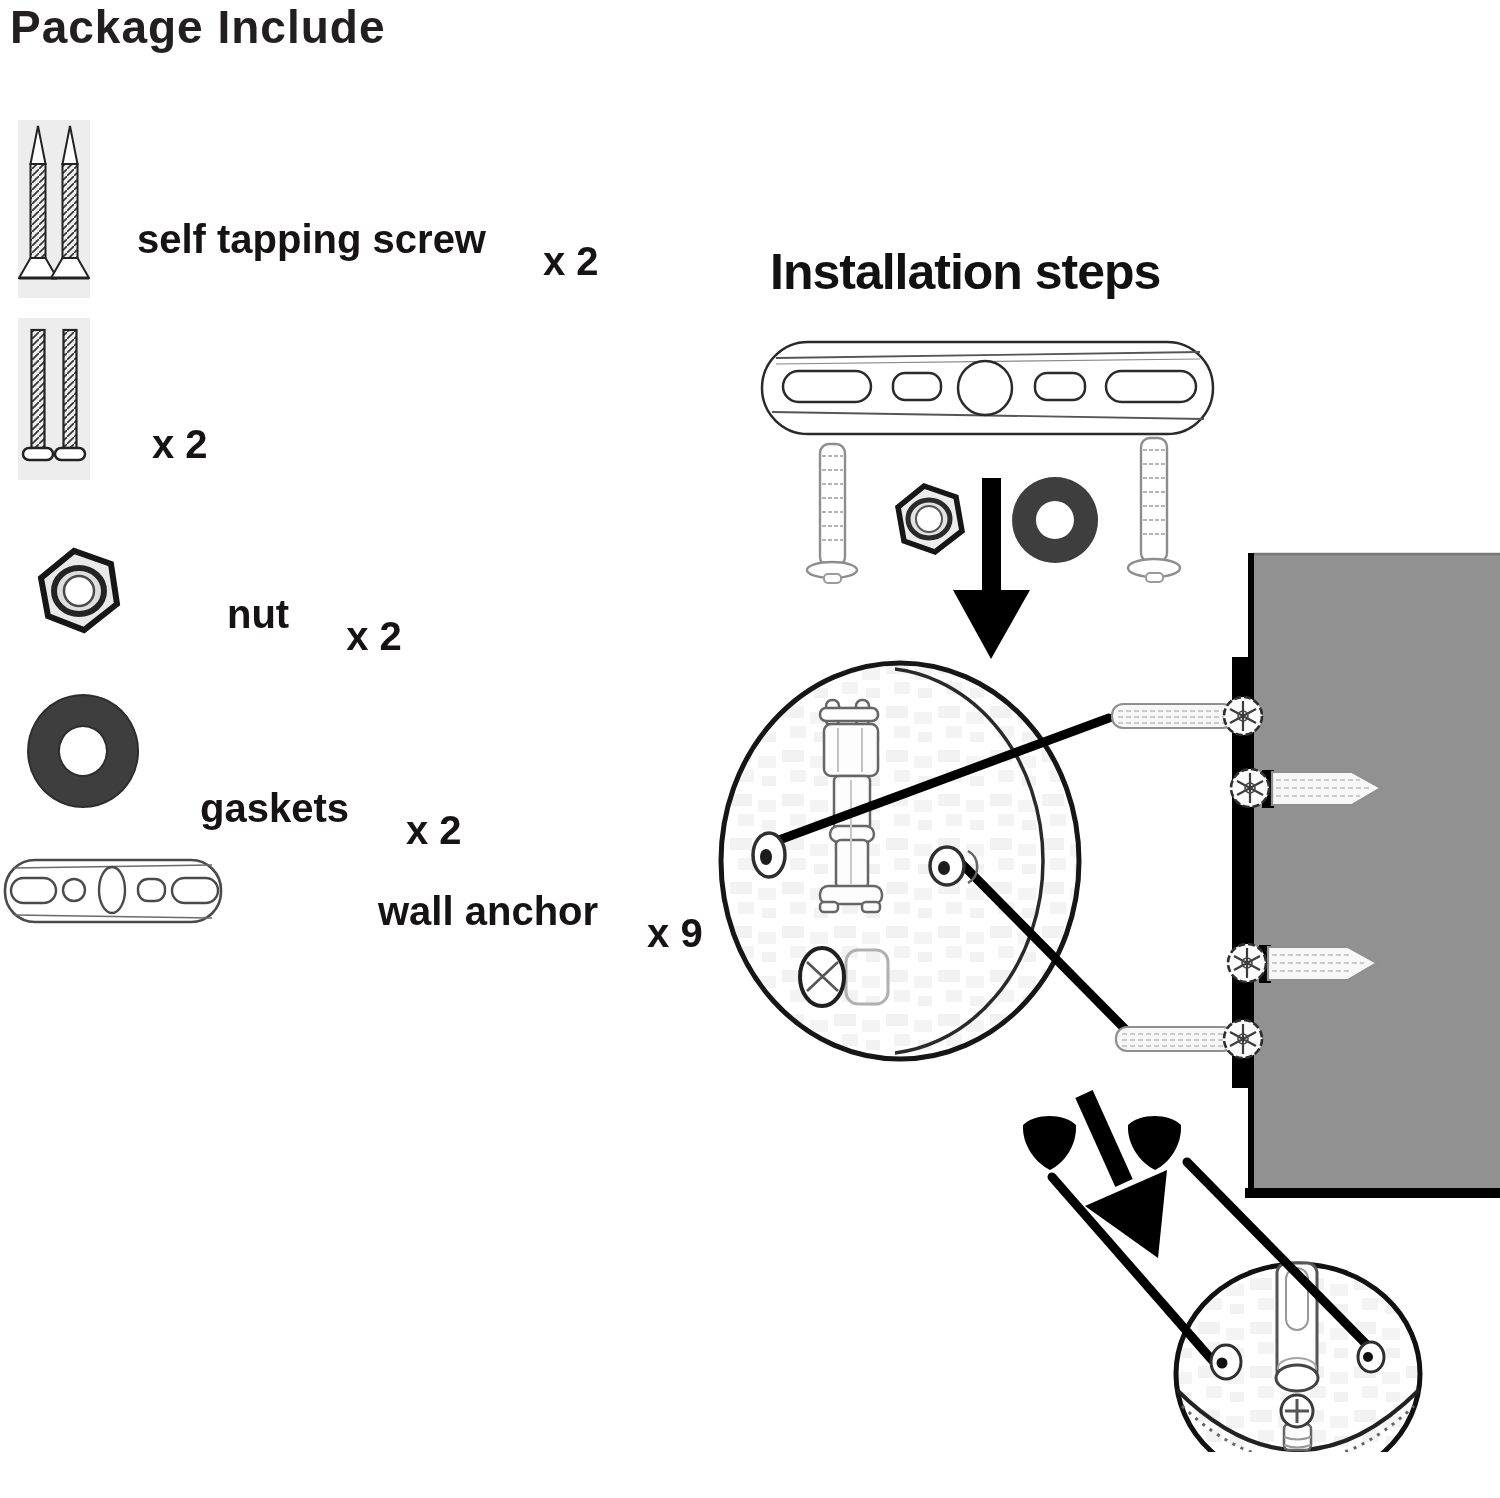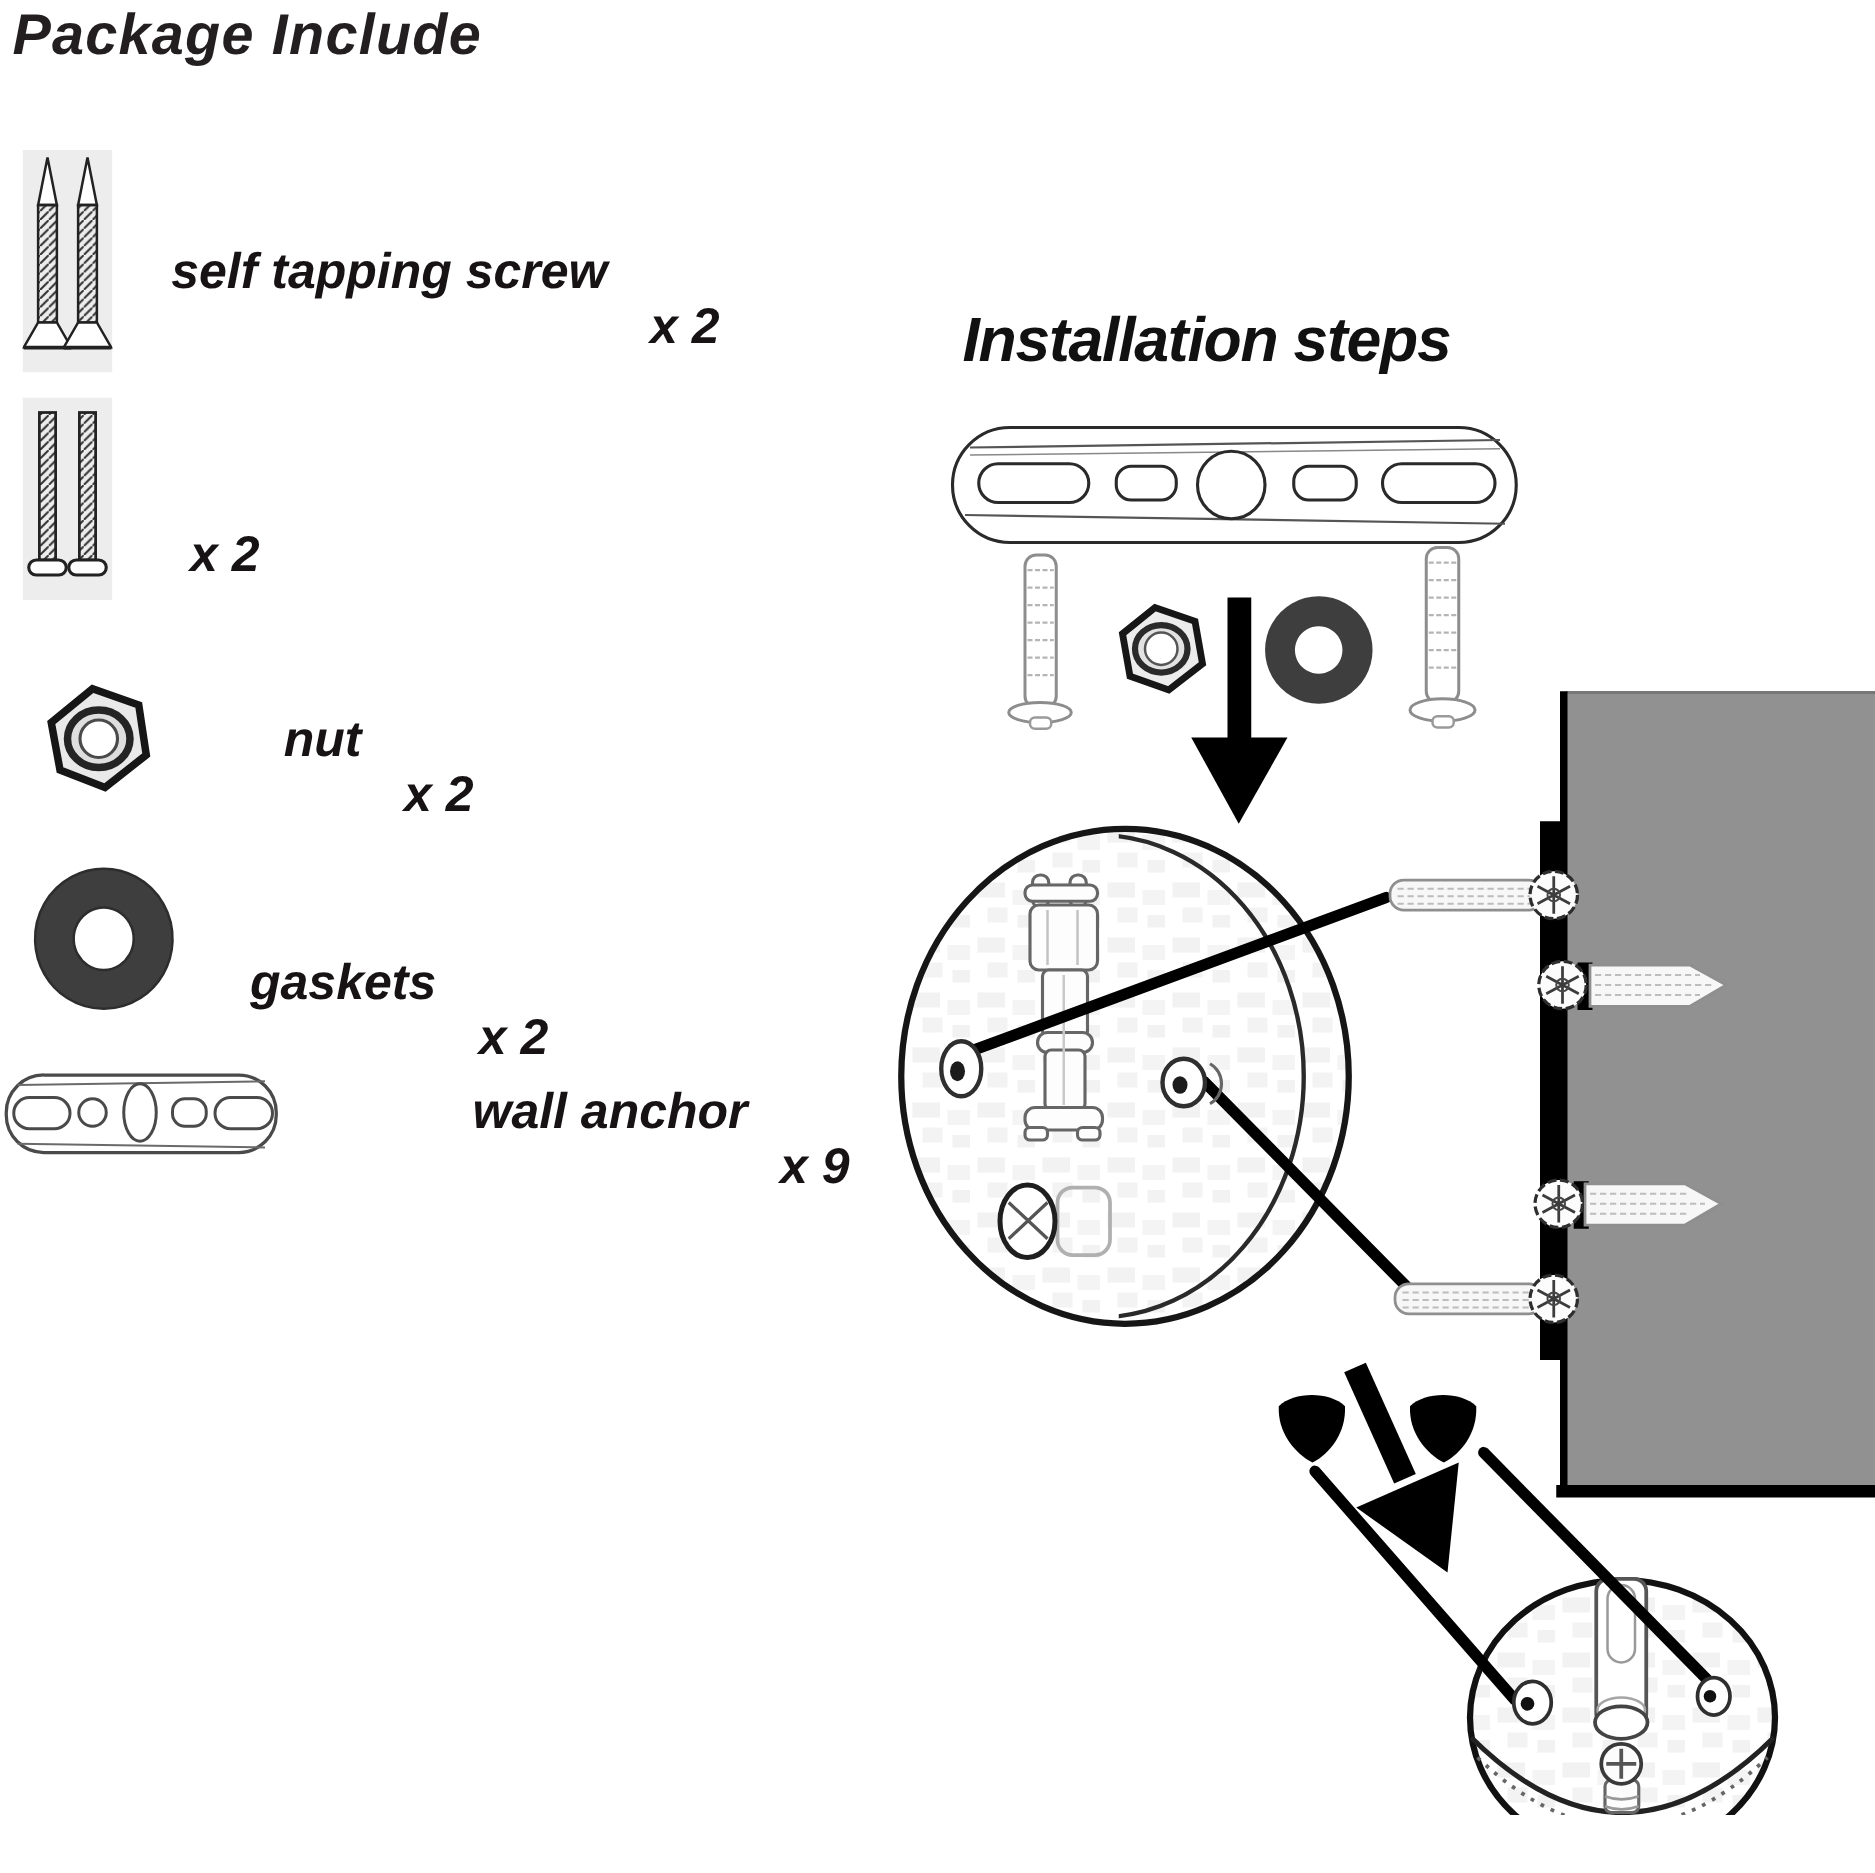--- a/index.html
+++ b/index.html
@@ -1,22 +1,22 @@
 <!DOCTYPE html>
 <html><head>
 <meta charset="utf-8">
 <style>
   html,body{margin:0;padding:0;background:#ffffff;}
   .page{position:relative;width:1500px;height:1452px;background:#fff;overflow:hidden;
-        font-family:"Liberation Sans", sans-serif;color:#1d1a1b;font-style:italic;}
+        font-family:"Liberation Sans", sans-serif;color:#1d1a1b;}
   .abs{position:absolute;}
   .h1{font-size:46px;font-weight:700;letter-spacing:1px;color:#231f20;white-space:nowrap;}
   .h2{font-size:50px;font-weight:700;letter-spacing:-1px;color:#111;white-space:nowrap;}
-  .part-label{display:flex;align-items:flex-start;font-size:40px;font-weight:600;
-              color:#171314;white-space:nowrap;line-height:1.15;}
+  .part-label{display:flex;align-items:center;font-size:40px;font-weight:600;
+              color:#171314;white-space:nowrap;line-height:1.15;gap:23px;}
   .part-label .qty{margin-left:34px;margin-top:44px;}
   svg{display:block;}
 </style>
 </head>
 <body>
 
 <div class="page">
 
   <div class="abs h1" style="left:10px;top:0px">Package Include</div>
   <div class="abs h2" style="left:770px;top:243px">Installation steps</div>

